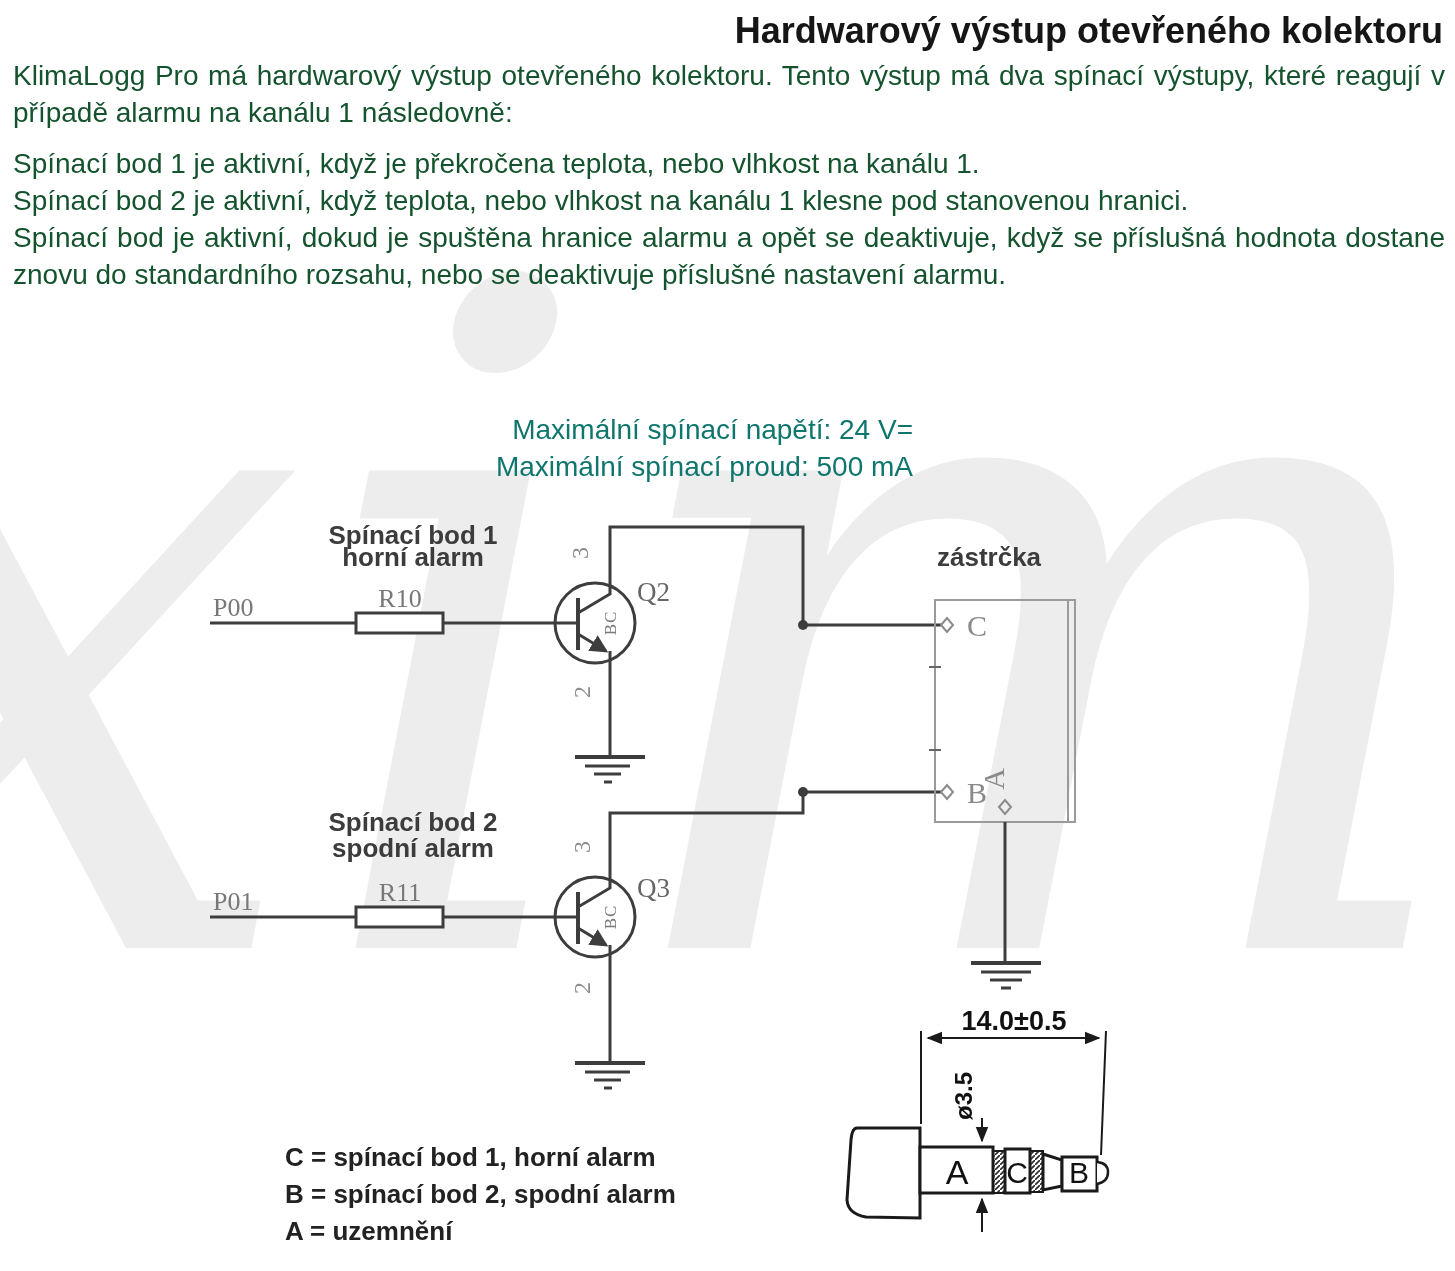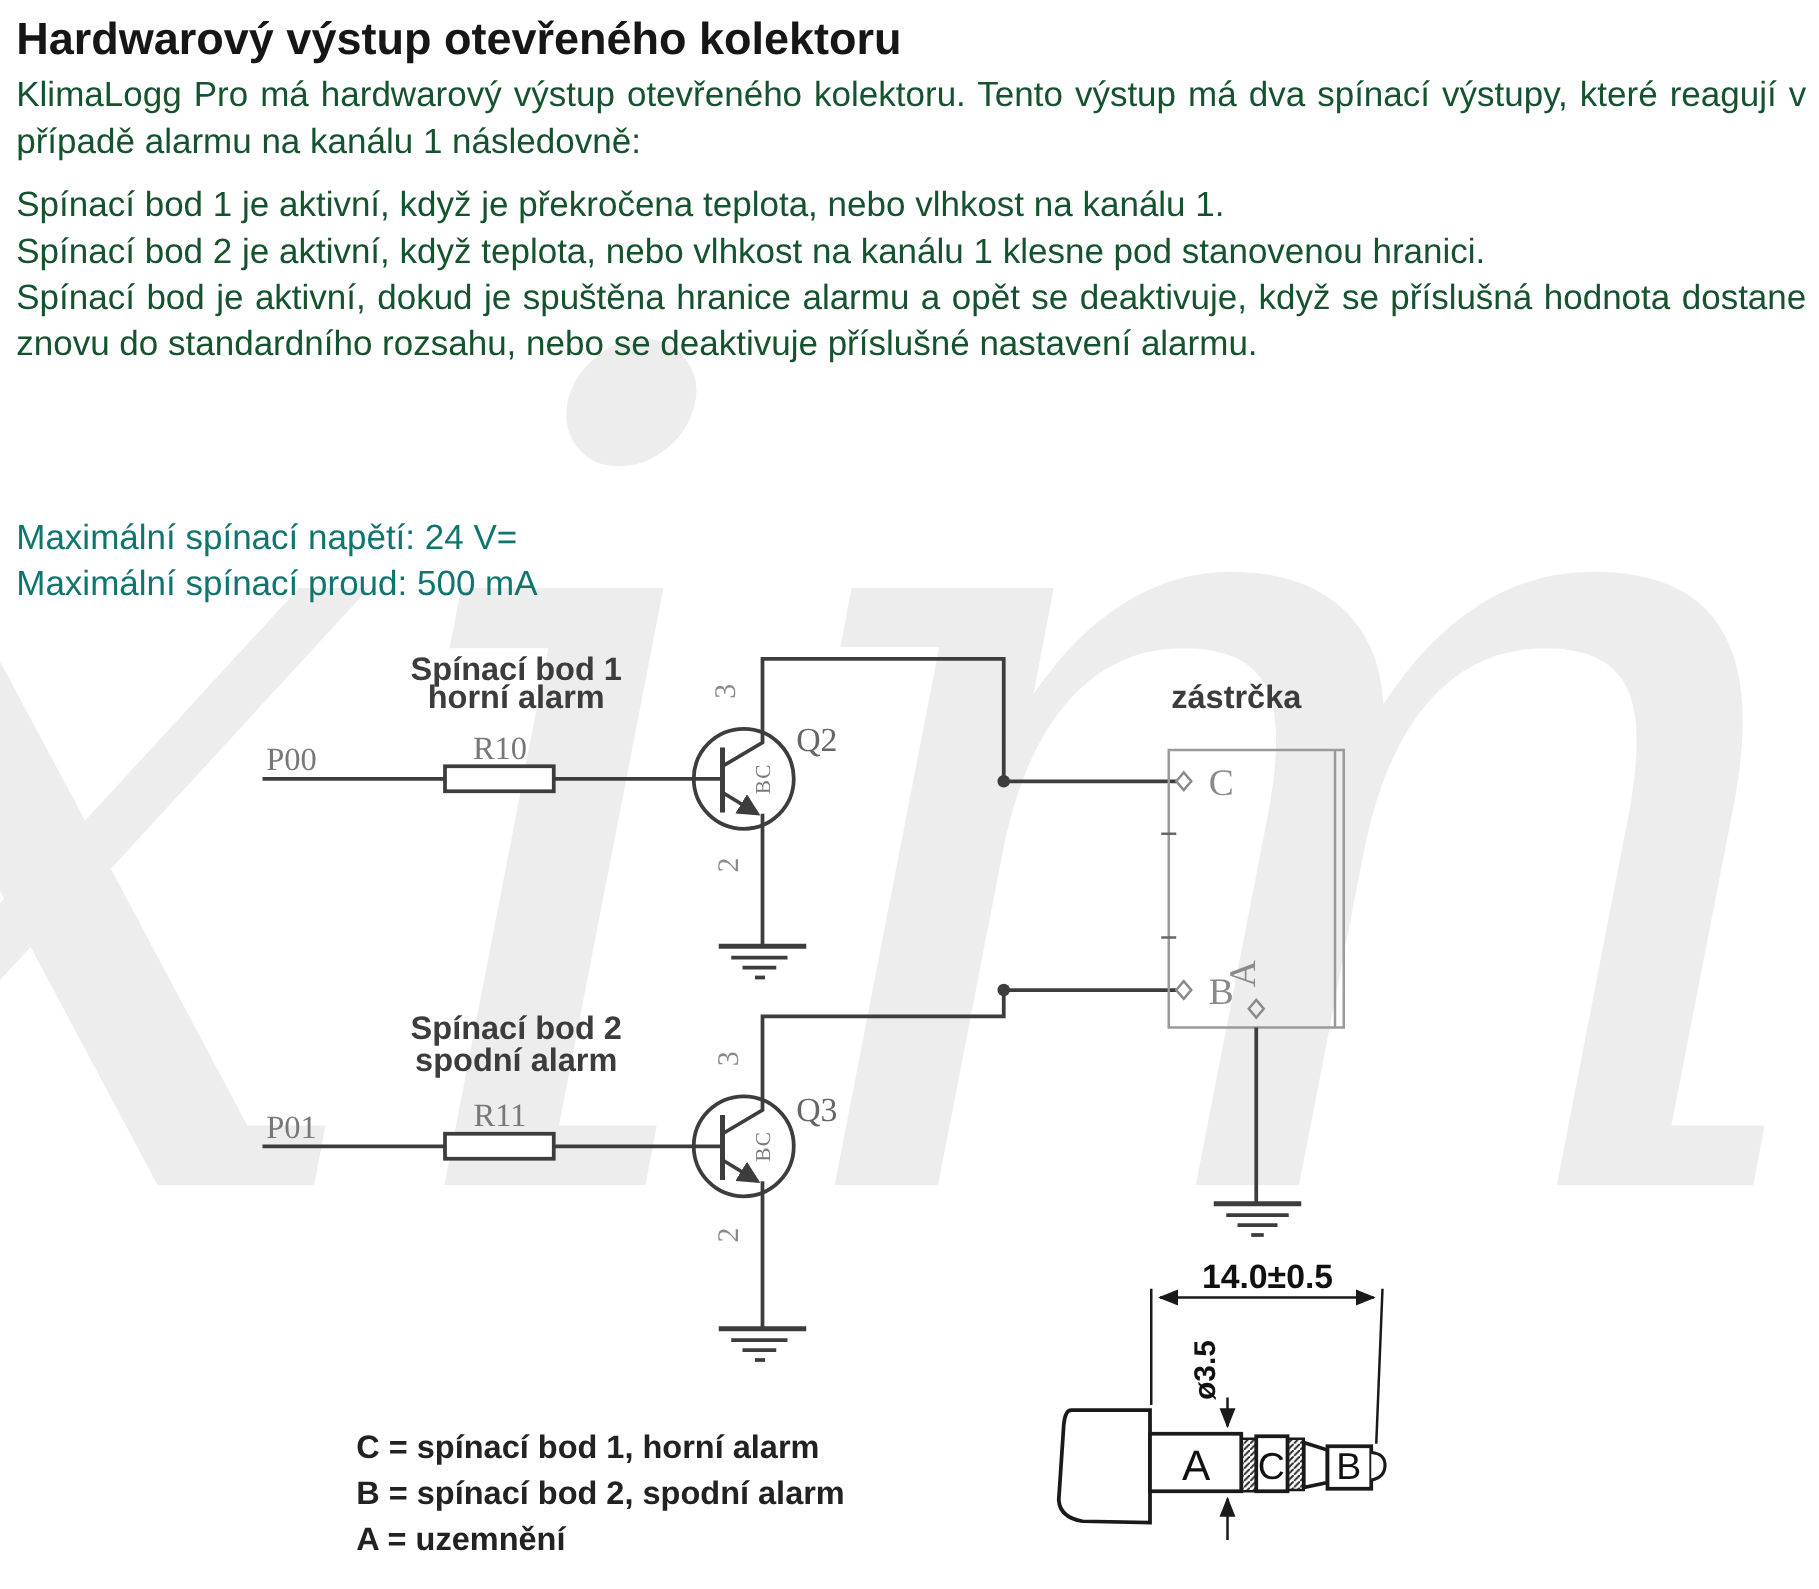--- a/index.html
+++ b/index.html
@@ -1,18 +1,18 @@
 <!DOCTYPE html>
 <html><head>
 <meta charset="utf-8">
 <style>
   html,body{margin:0;padding:0;}
   body{width:1455px;height:1271px;position:relative;overflow:hidden;background:#ffffff;
        font-family:"Liberation Sans",sans-serif;}
-  .abs{position:absolute;}
+  .abs{position:absolute;text-align:right;}
   .watermark{left:-210px;top:170px;width:1900px;font-family:"DejaVu Serif",serif;
              font-style:italic;font-size:920px;line-height:1;color:#ededed;
              white-space:nowrap;z-index:0;user-select:none;}
   .textlayer{z-index:2;}
   .title{left:13px;top:10px;width:1430px;font-size:36px;font-weight:bold;color:#161616;}
   .para{left:13px;width:1432px;font-size:28px;line-height:37px;color:#14532d;text-align:justify;}
   .p1{top:57px;}
   .p2{top:145px;}
   .specs{left:13px;top:411px;width:900px;font-size:28px;line-height:37px;color:#0f766e;}
   svg{position:absolute;left:0;top:505px;z-index:1;}

